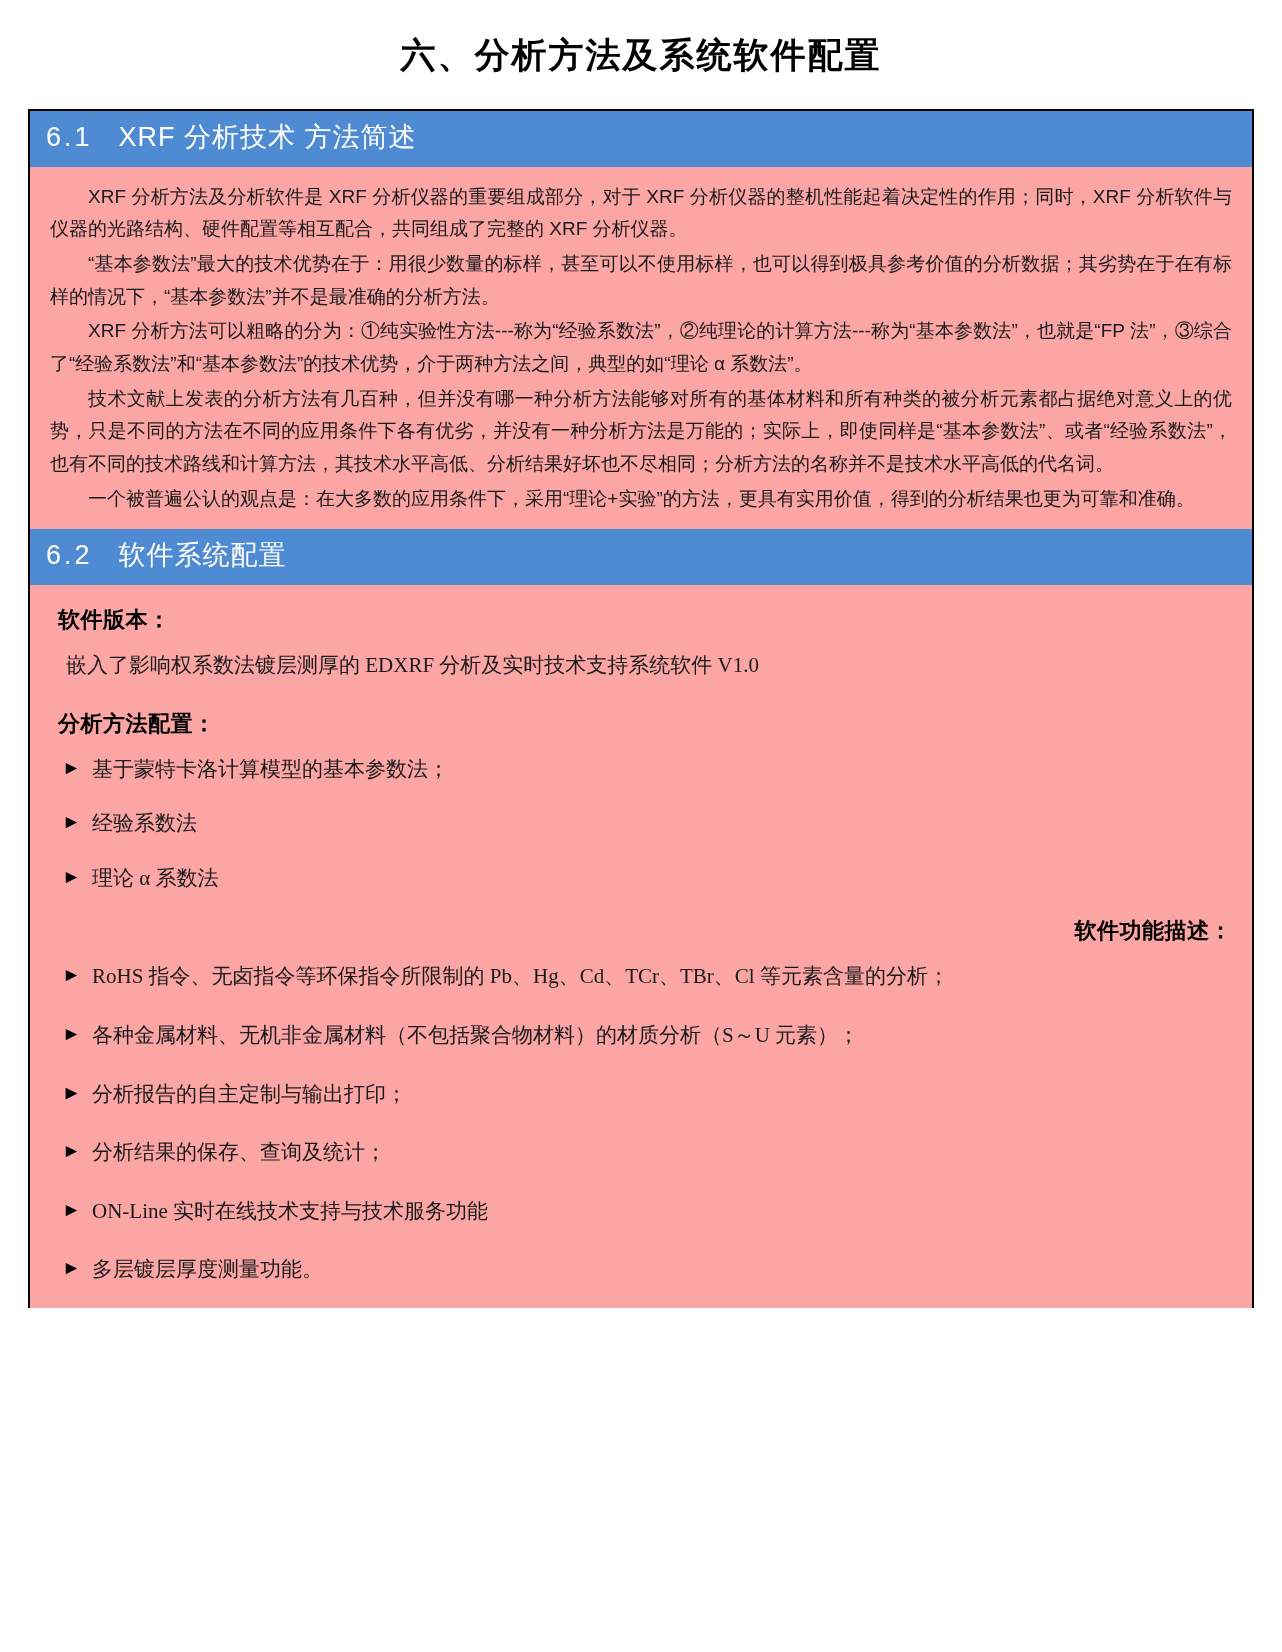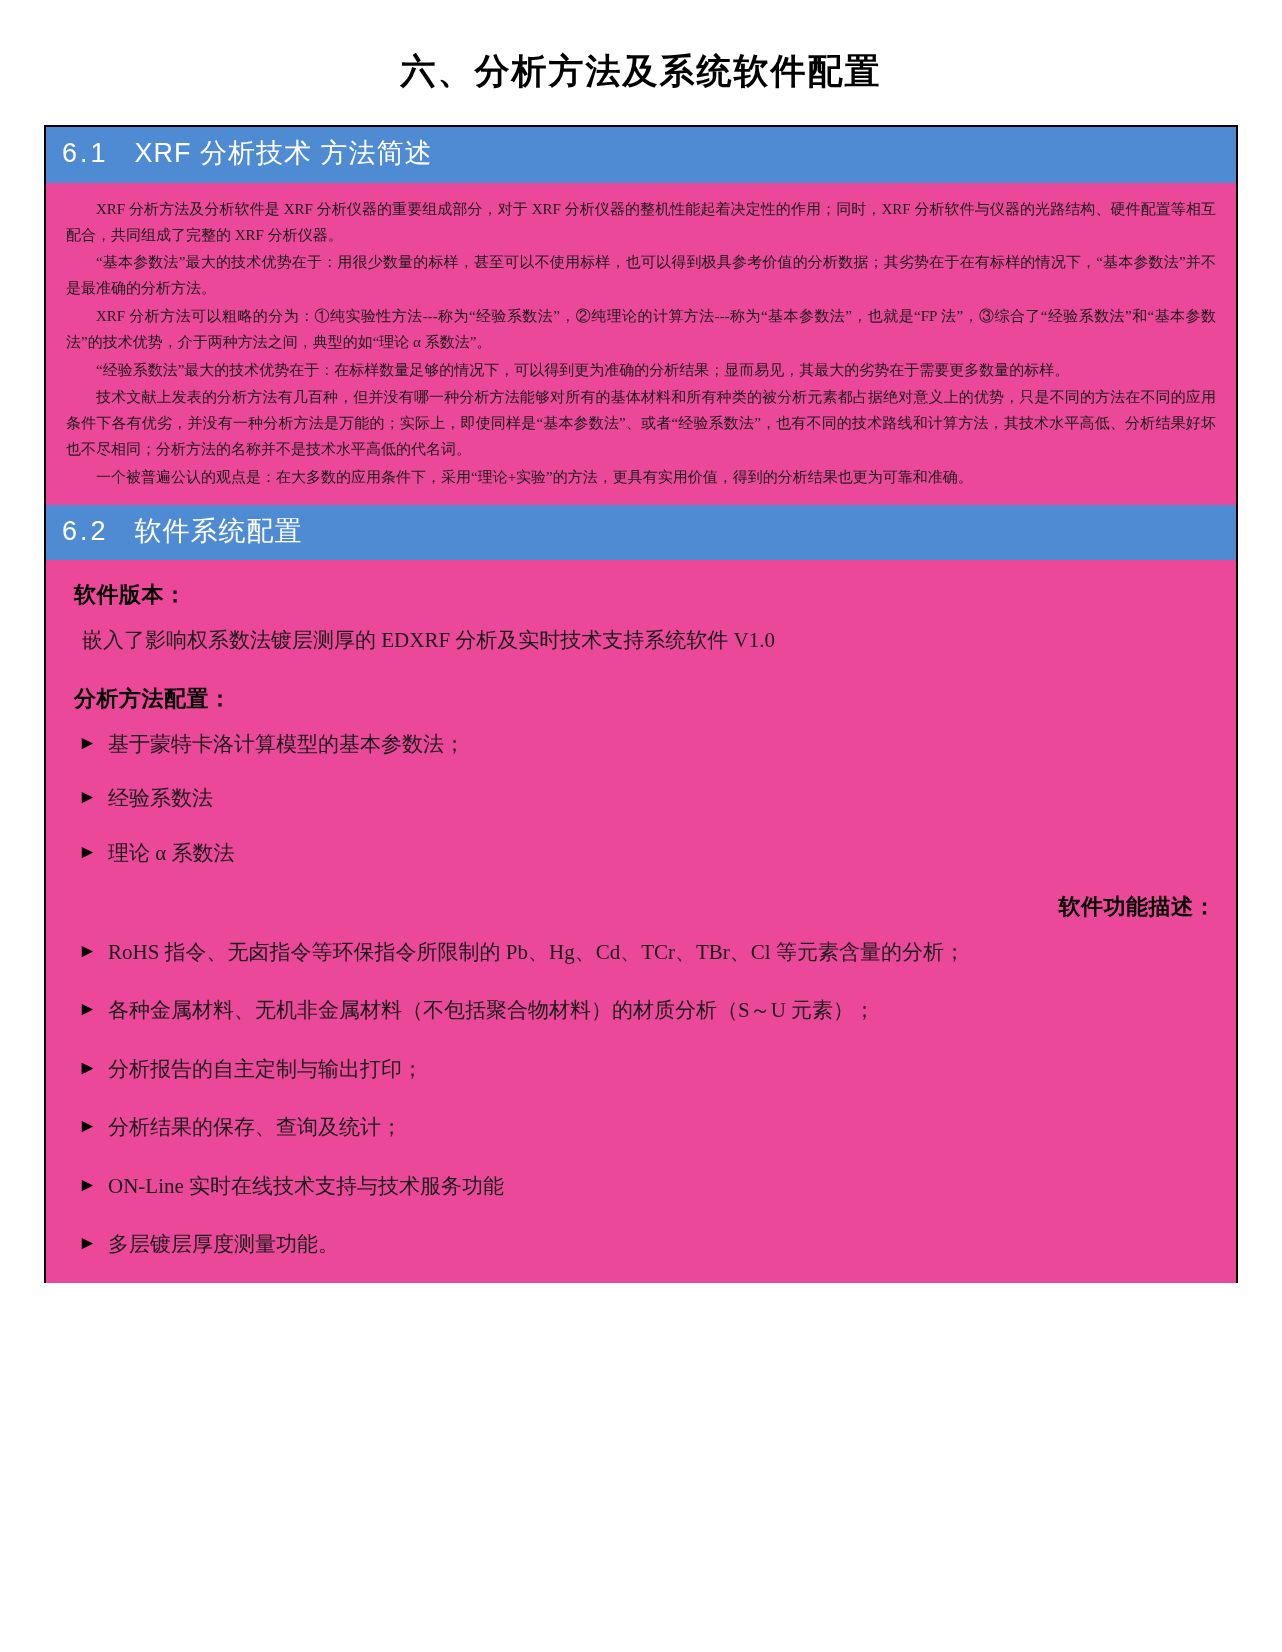--- a/index.html
+++ b/index.html
@@ -12,42 +12,42 @@
     min-height: 1652px;
     font-family: "Liberation Serif", "DejaVu Serif", serif;
     color: #000000;
     -webkit-font-smoothing: none;
   }
   .page {
     position: relative;
     width: 1282px;
     min-height: 1652px;
     box-sizing: border-box;
-    padding: 16px;
+    padding: 0;
     overflow: hidden;
   }
 
   
   .doc-title {
     text-align: center;
     font-family: "Liberation Sans", "DejaVu Sans", sans-serif;
     font-weight: bold;
     font-size: 35px;
     letter-spacing: 2px;
     margin: 0;
     padding: 32px 0 30px 0;
     color: #000;
   }
 
   
   .frame {
     margin: 0 28px 0 28px;
     border: 2px solid #000000;
     border-bottom: none;
-    background: #ec4899;
+    background: #fca5a5;
     box-sizing: border-box;
   }
 
   
   .section-head {
     background: #4f8bd2;
     color: #ffffff;
     font-family: "Liberation Sans", "DejaVu Sans", sans-serif;
     font-size: 27px;
     font-weight: normal;
@@ -60,25 +60,25 @@
     letter-spacing: 3px;
     margin-right: 26px;
   }
 
   
   .body-block {
     padding: 14px 20px 12px 20px;
   }
   p.para {
     margin: 0 0 2px 0;
-    font-size: 15px;
+    font-size: 19px;
     line-height: 1.72;
     text-align: justify;
     text-indent: 2em;
-    font-family: Liberation Serif, serif;
+    font-family: Liberation Sans, sans-serif;
     color: #1a1a1a;
   }
 
   
   .body-block2 {
     padding: 14px 20px 18px 20px;
   }
   .sub-head {
     font-family: "Liberation Sans", "DejaVu Sans", sans-serif;
     font-weight: bold;
@@ -128,21 +128,20 @@
   <div class="frame">
 
     <div class="section-head">
       <span class="num">6.1</span><span>XRF 分析技术  方法简述</span>
     </div>
 
     <div class="body-block">
       <p class="para">XRF 分析方法及分析软件是 XRF 分析仪器的重要组成部分，对于 XRF 分析仪器的整机性能起着决定性的作用；同时，XRF 分析软件与仪器的光路结构、硬件配置等相互配合，共同组成了完整的 XRF 分析仪器。</p>
       <p class="para">“基本参数法”最大的技术优势在于：用很少数量的标样，甚至可以不使用标样，也可以得到极具参考价值的分析数据；其劣势在于在有标样的情况下，“基本参数法”并不是最准确的分析方法。</p>
       <p class="para">XRF 分析方法可以粗略的分为：①纯实验性方法---称为“经验系数法”，②纯理论的计算方法---称为“基本参数法”，也就是“FP 法”，③综合了“经验系数法”和“基本参数法”的技术优势，介于两种方法之间，典型的如“理论 α 系数法”。</p>
-      <p class="para">“经验系数法”最大的技术优势在于：在标样数量足够的情况下，可以得到更为准确的分析结果；显而易见，其最大的劣势在于需要更多数量的标样。</p>
       <p class="para">技术文献上发表的分析方法有几百种，但并没有哪一种分析方法能够对所有的基体材料和所有种类的被分析元素都占据绝对意义上的优势，只是不同的方法在不同的应用条件下各有优劣，并没有一种分析方法是万能的；实际上，即使同样是“基本参数法”、或者“经验系数法”，也有不同的技术路线和计算方法，其技术水平高低、分析结果好坏也不尽相同；分析方法的名称并不是技术水平高低的代名词。</p>
       <p class="para">一个被普遍公认的观点是：在大多数的应用条件下，采用“理论+实验”的方法，更具有实用价值，得到的分析结果也更为可靠和准确。</p>
     </div>
 
     <div class="section-head">
       <span class="num">6.2</span><span>软件系统配置</span>
     </div>
 
     <div class="body-block2">
 

